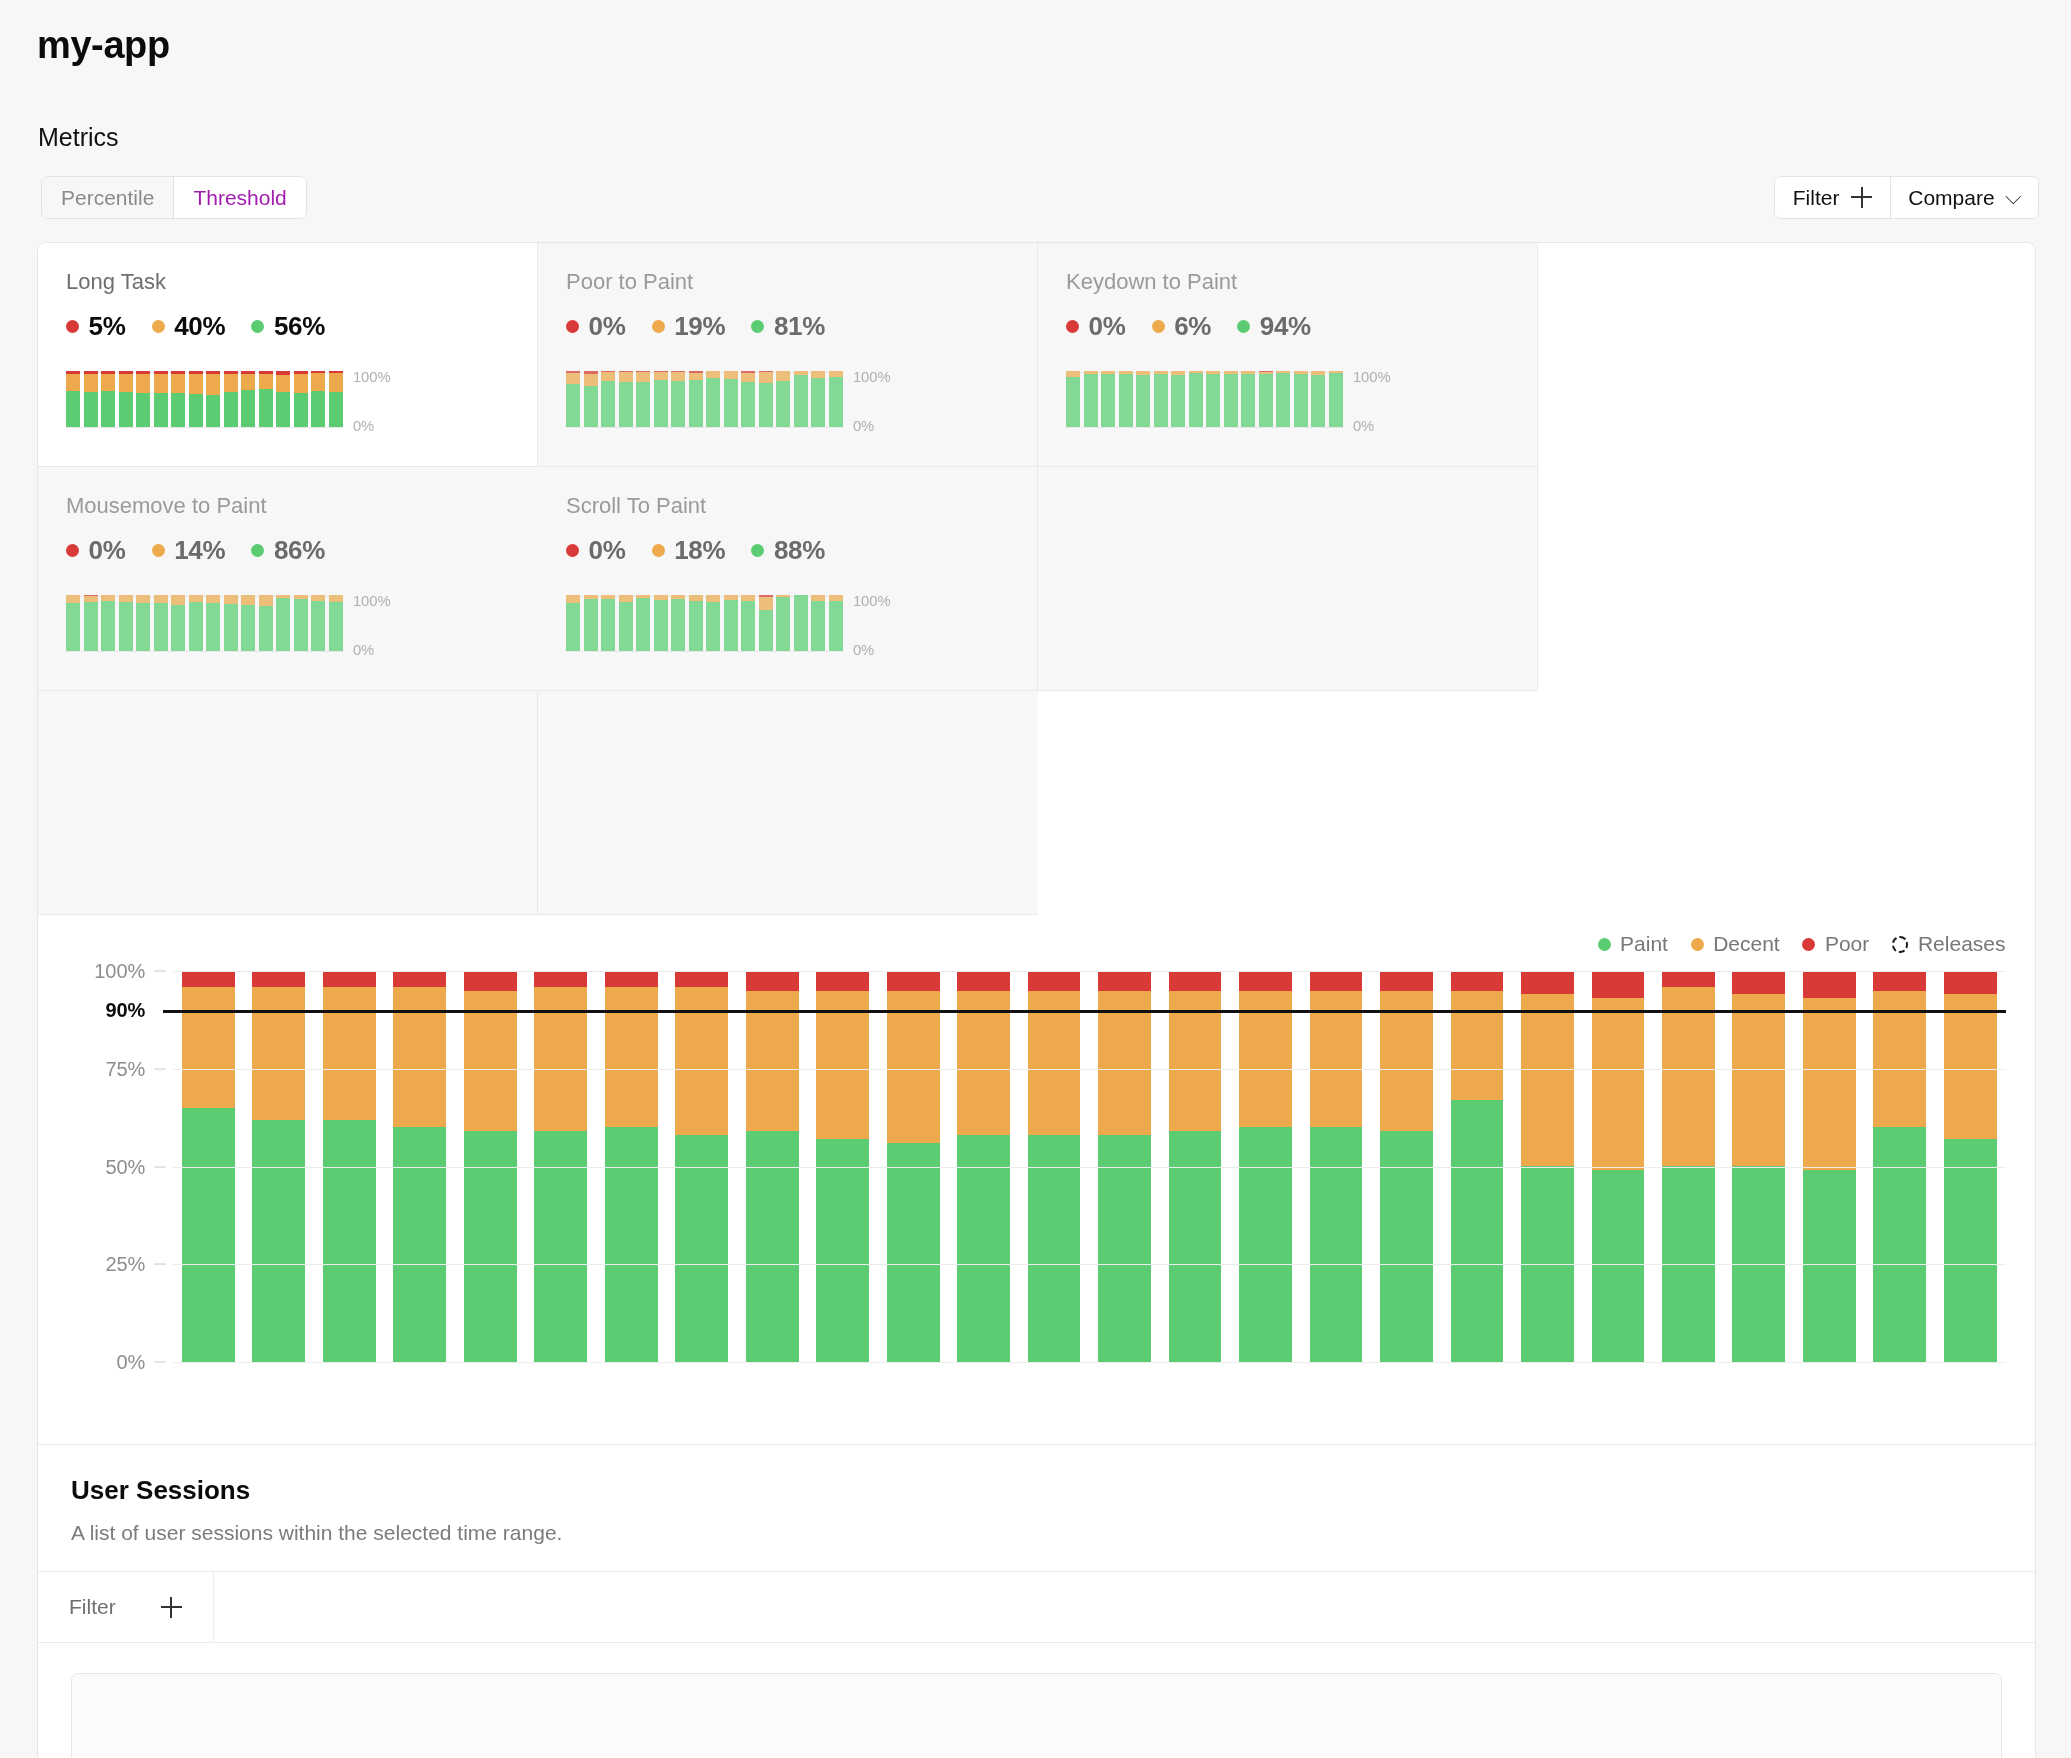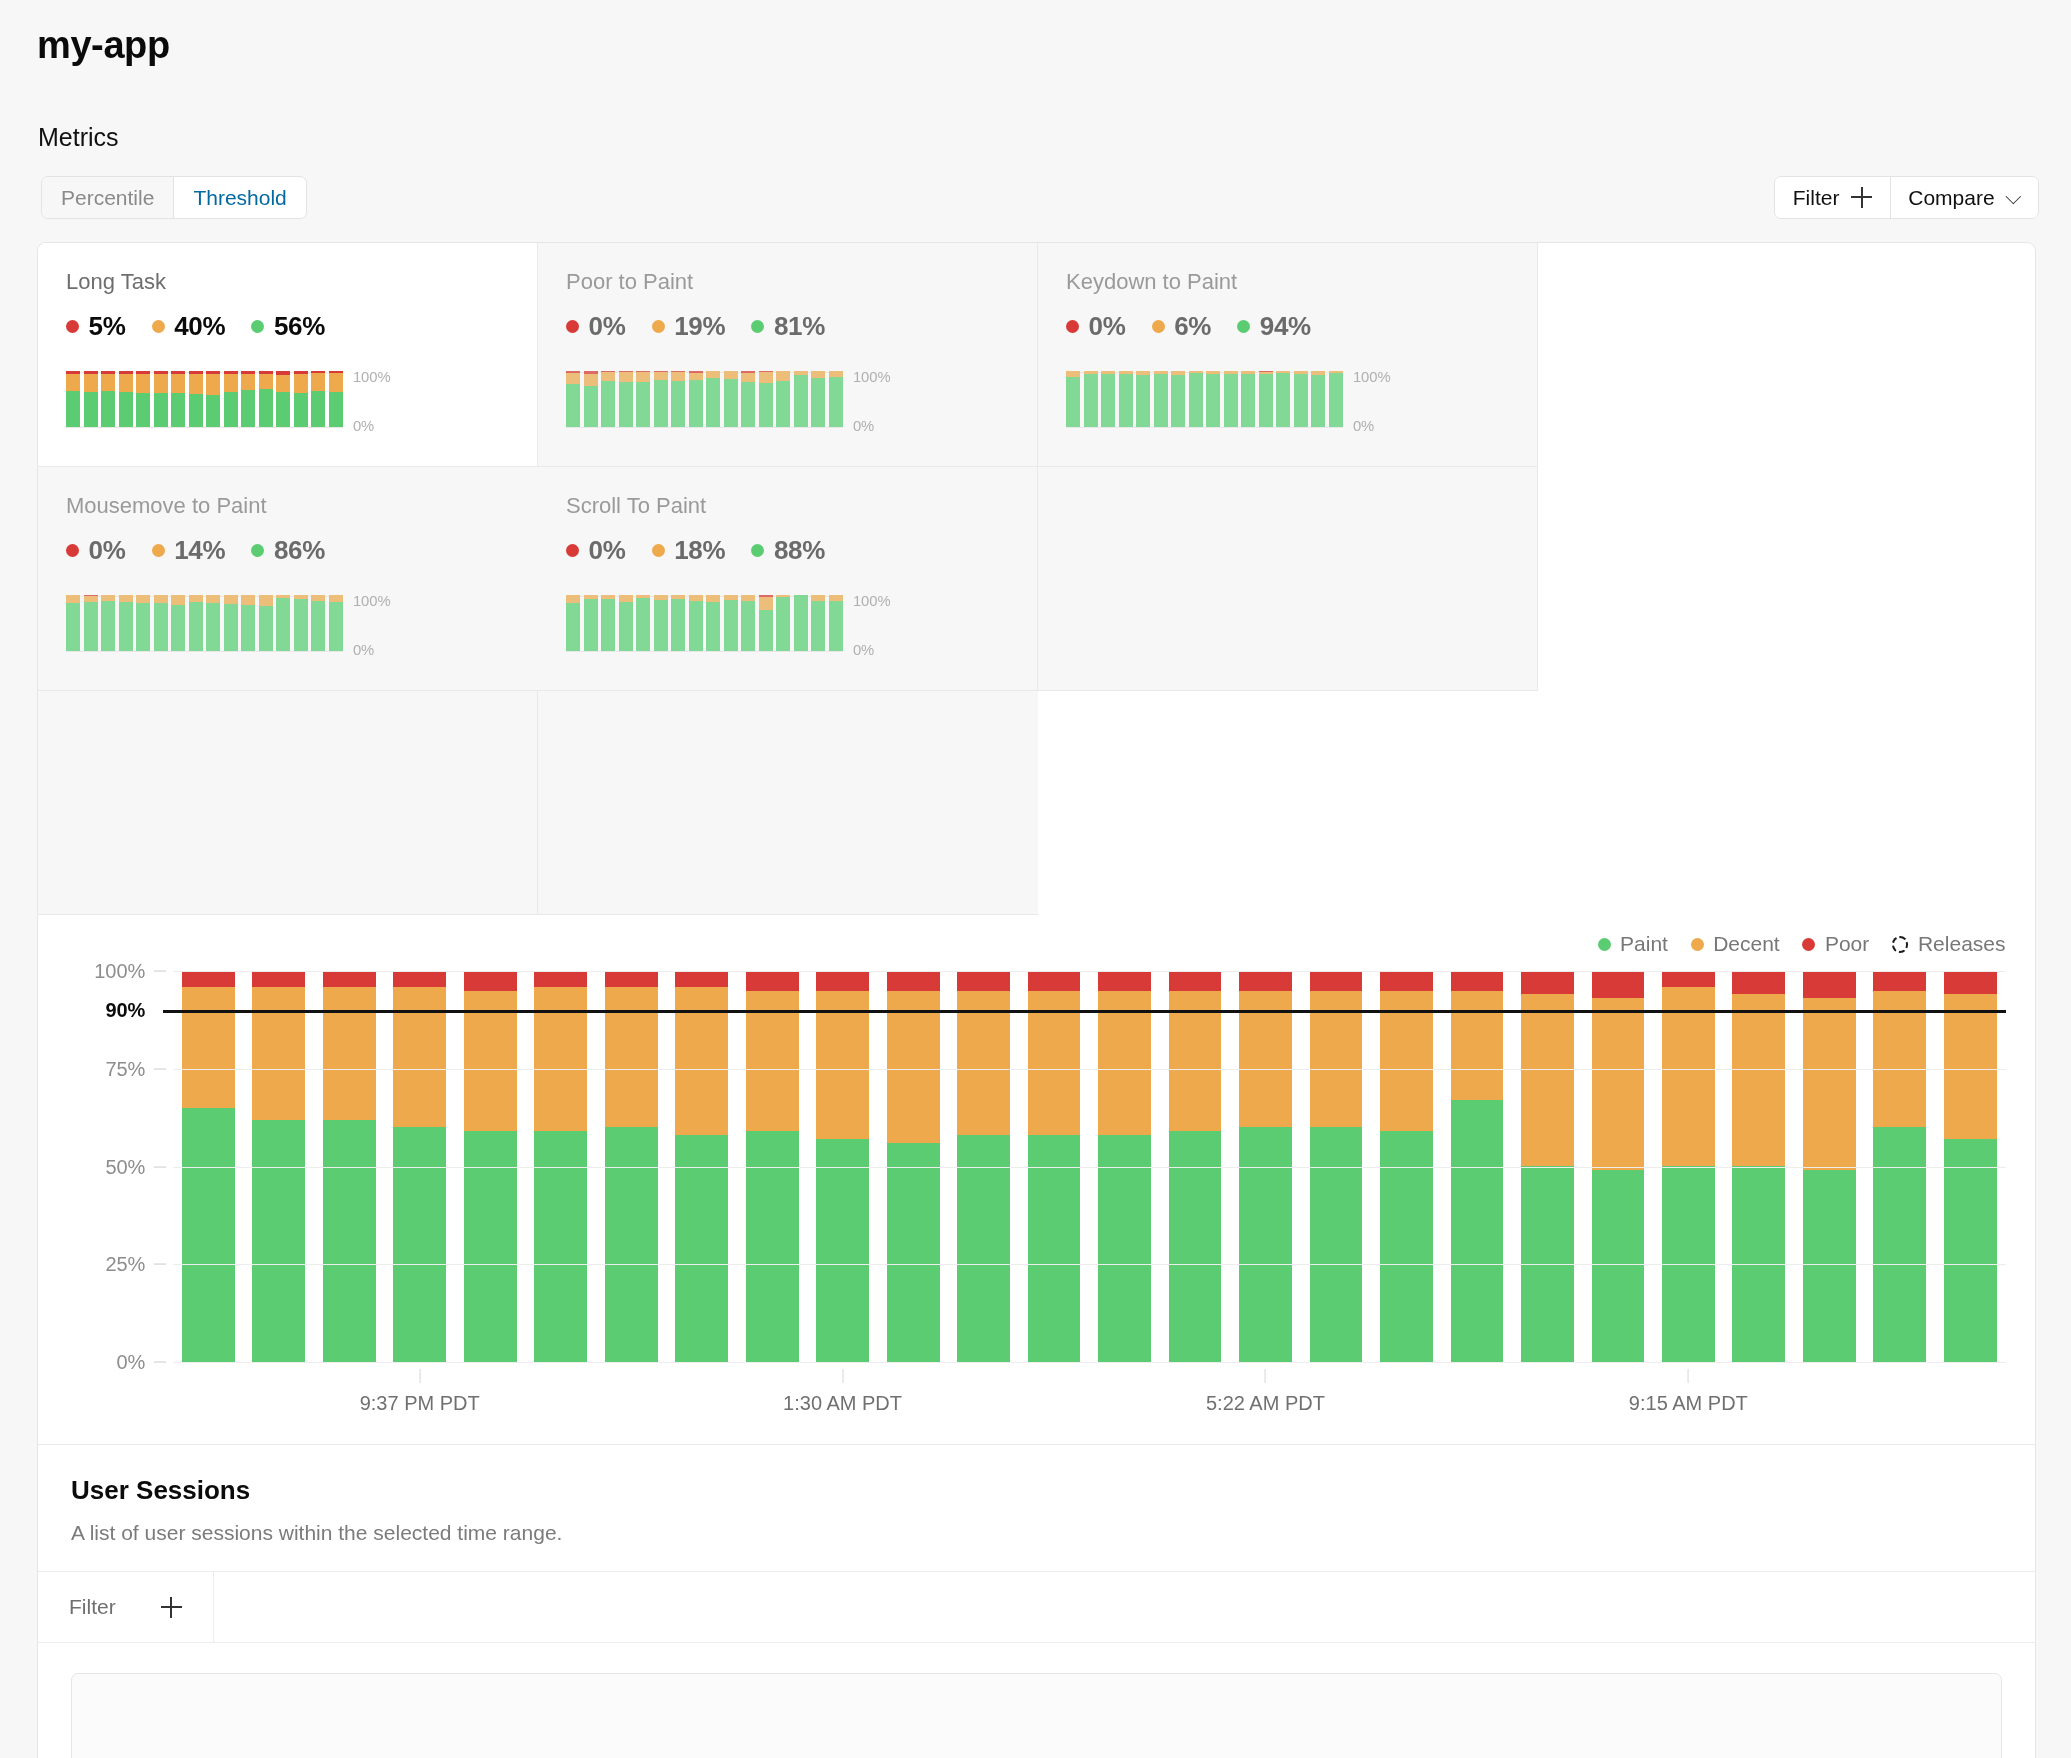--- a/index.html
+++ b/index.html
@@ -27,21 +27,21 @@
     position: absolute; left: 41px; top: 176px;
     display: flex; border: 0.9px solid #e3e3e3; border-radius: 7px;
     overflow: hidden; background: #f7f7f7; height: 43px;
   }
   .seg-btn {
     display: flex; align-items: center; justify-content: center;
     padding: 0 19px; font-size: 21px; color: #8a8a8a;
     background: #f7f7f7; cursor: pointer; border: none;
     font-family: "Liberation Sans", sans-serif;
   }
-  .seg-btn.active { background: #ffffff; color: #0369a1; border-left: 0.9px solid #e3e3e3; text-align: center; }
+  .seg-btn.active { background: #ffffff; color: #a21caf; border-left: 0.9px solid #e3e3e3; text-align: center; }
 
   
   .toolbar { position: absolute; right: 33px; top: 176px; display: flex; gap: 21px; }
   .ctl-group {
     display: flex; height: 43px; border: 0.9px solid #e3e3e3; border-radius: 7px;
     background: #fff; overflow: hidden;
   }
   .ctl {
     display: flex; align-items: center; gap: 12px; padding: 0 17.4px;
     font-size: 21px; color: #111; cursor: pointer; background: #fff;
@@ -922,30 +922,20 @@
               </div>
             </div>
           </div>
       <div class="gridline" style="top: 391px;"></div>
           <div class="gridline" style="top: 293px;"></div>
           <div class="gridline" style="top: 196px;"></div>
           <div class="gridline" style="top: 98px;"></div>
           <div class="gridline" style="top: 0px;"></div>
           <div class="threshold-line" style="top: 39px;"></div>
         </div>
-      <div class="xlabels" id="xlabels">
-          <div class="xtick" style="left: 13.4615%;"></div>
-          <div class="xlab" style="left: 13.4615%;">9:37 PM PDT</div>
-          <div class="xtick" style="left: 36.5385%;"></div>
-          <div class="xlab" style="left: 36.5385%;">1:30 AM PDT</div>
-          <div class="xtick" style="left: 59.6154%;"></div>
-          <div class="xlab" style="left: 59.6154%;">5:22 AM PDT</div>
-          <div class="xtick" style="left: 82.6923%;"></div>
-          <div class="xlab" style="left: 82.6923%;">9:15 AM PDT</div>
-        </div>
 
     </div>
 
     <div class="sessions-head">
       <div class="sessions-title">User Sessions</div>
       <div class="sessions-sub">A list of user sessions within the selected time range.</div>
     </div>
 
     <div class="sessions-filter">
       <div class="filter-btn">

